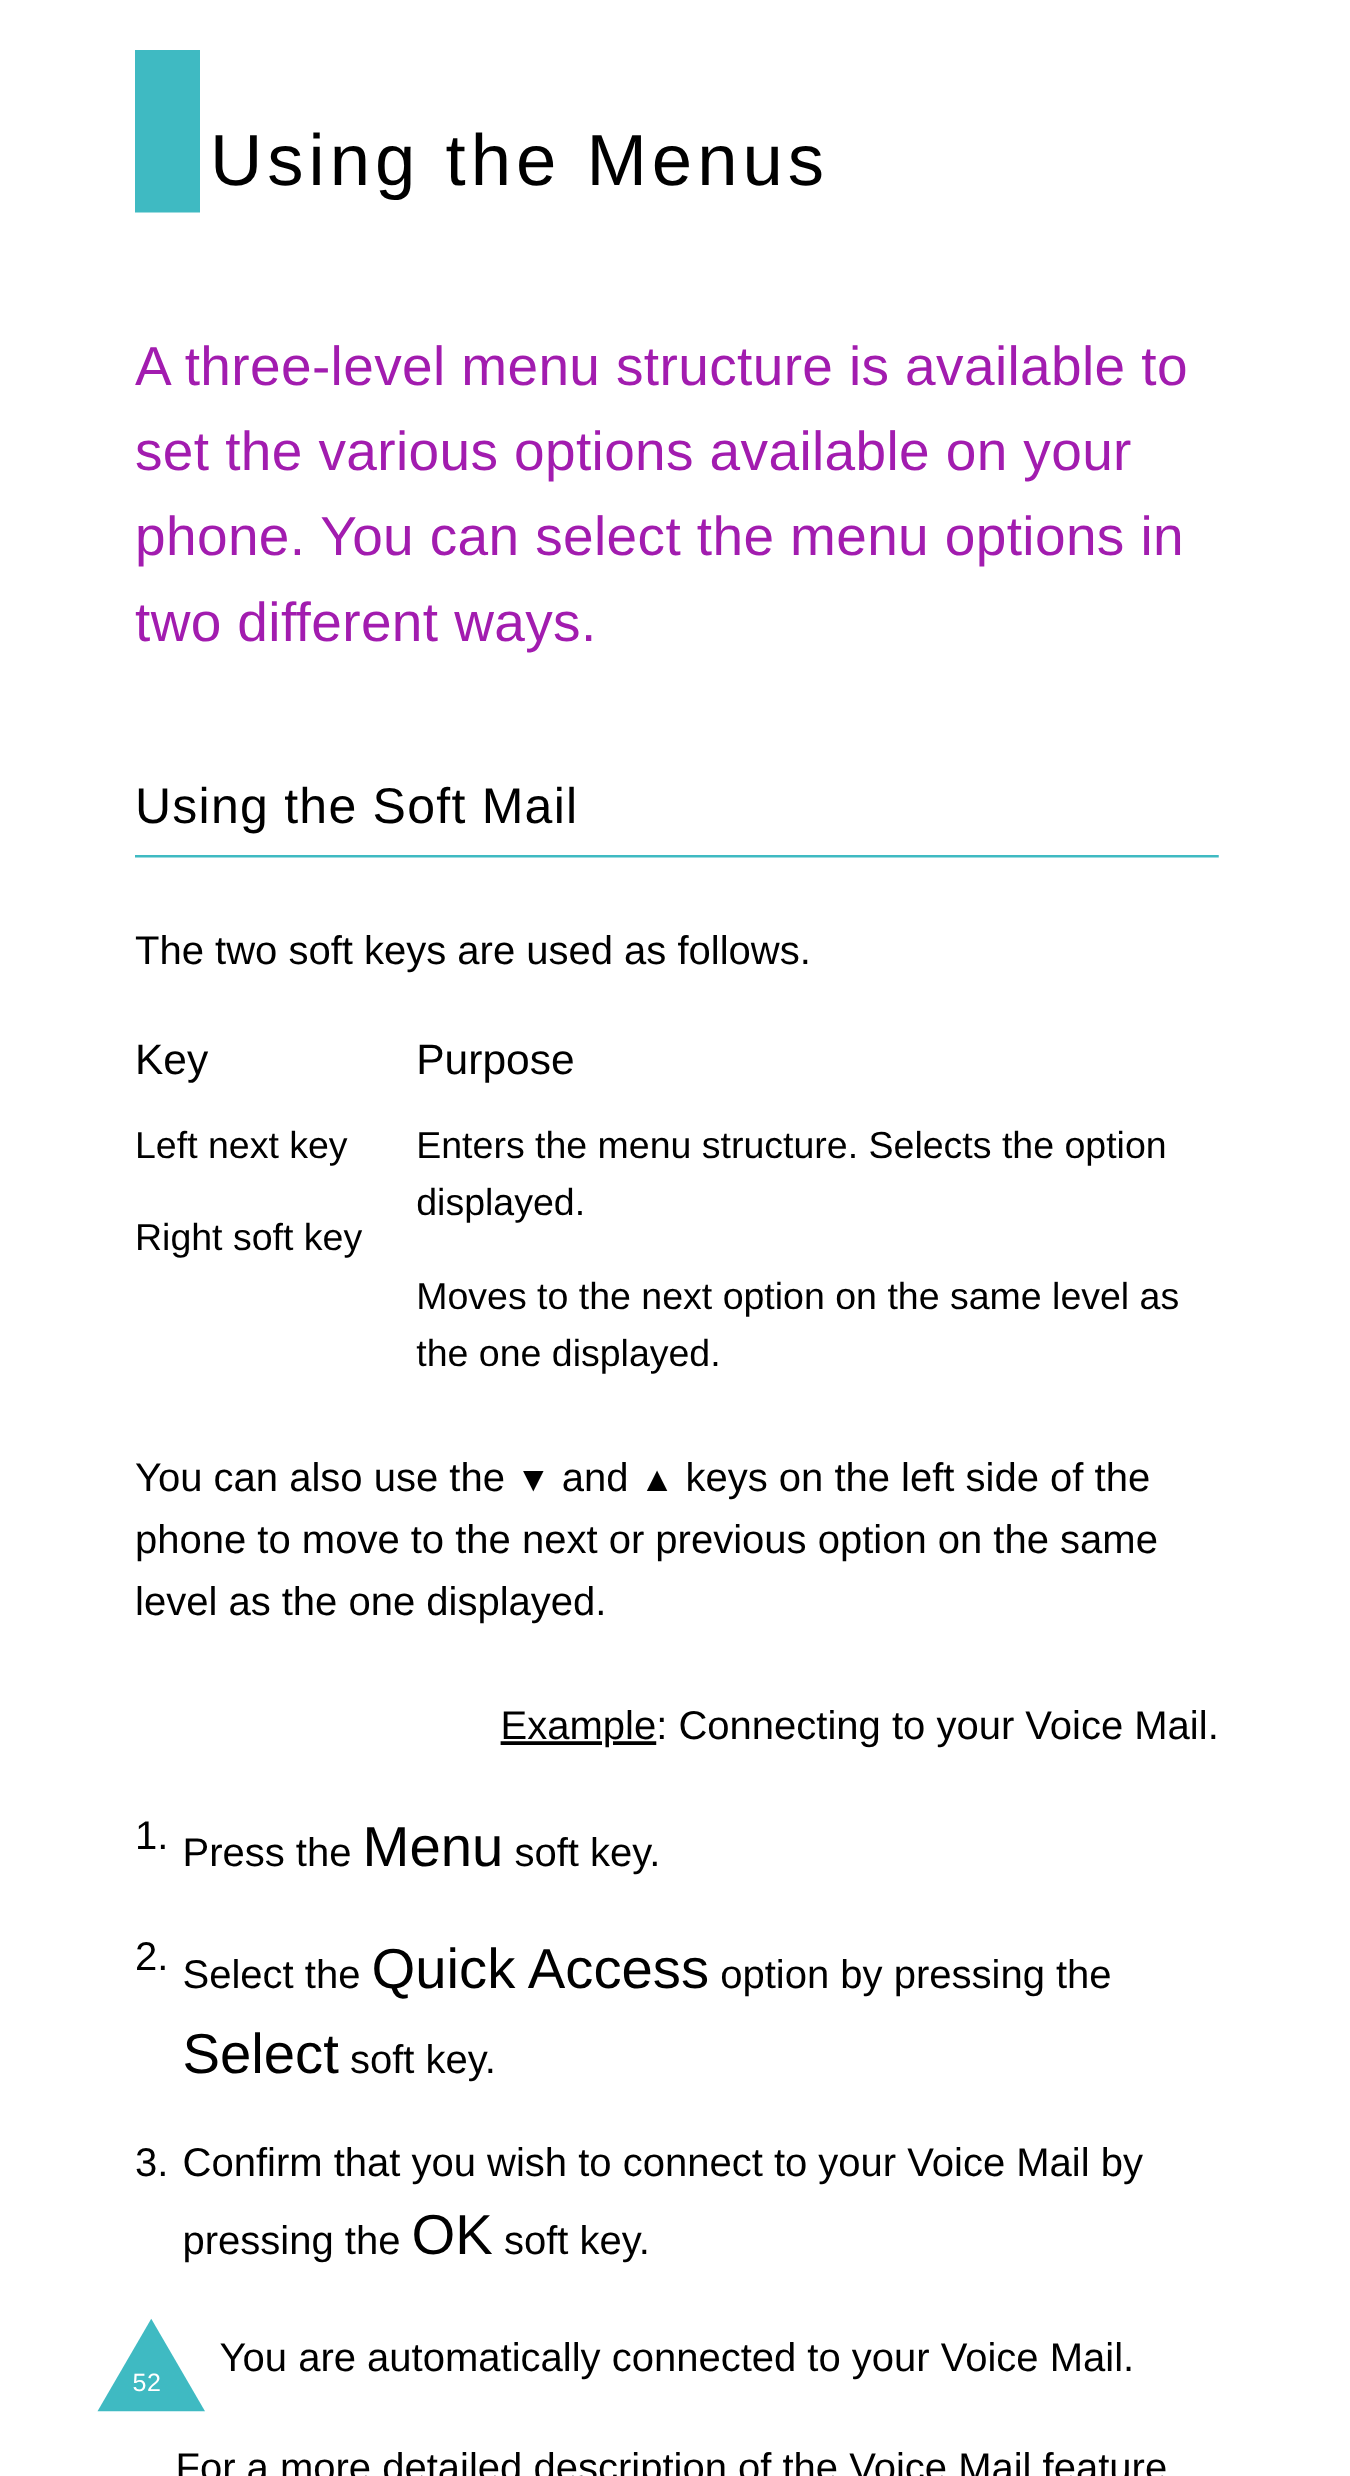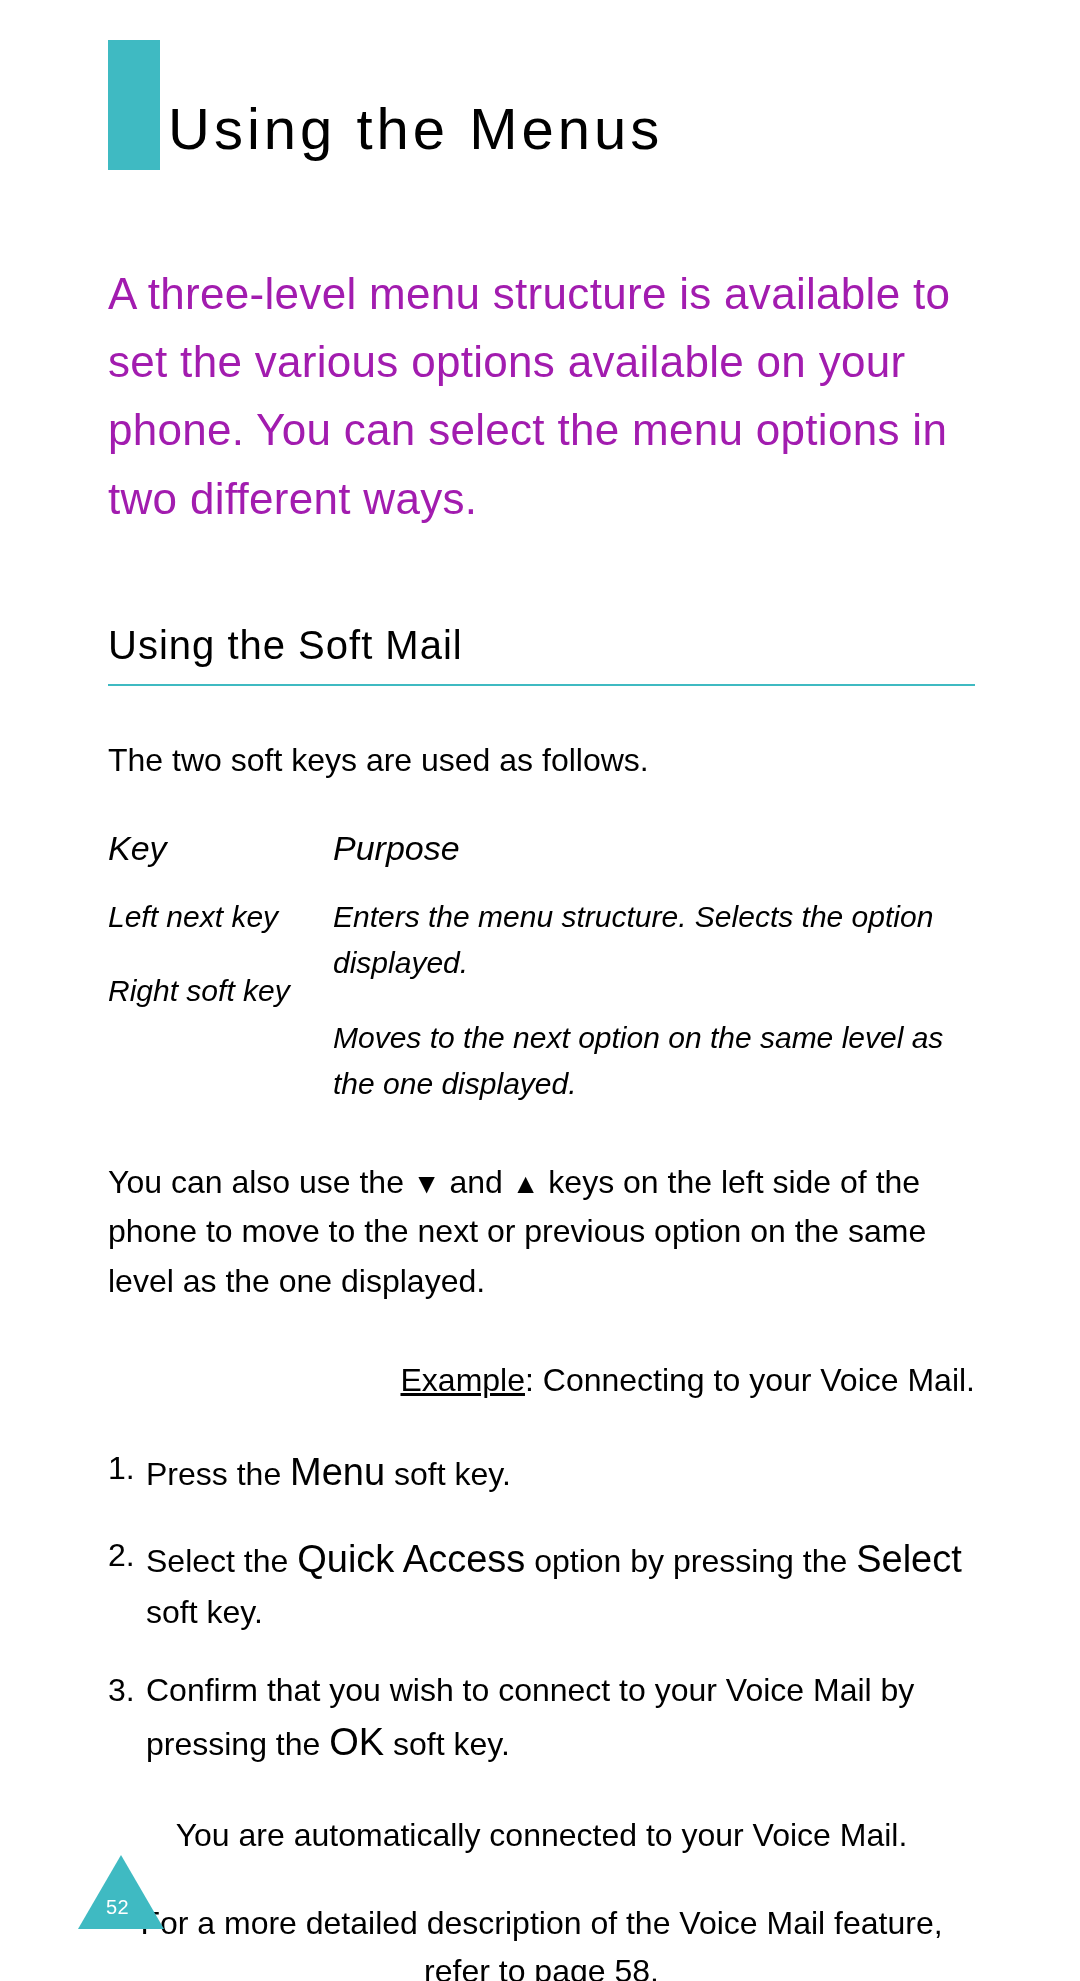--- a/index.html
+++ b/index.html
@@ -62,21 +62,20 @@
       width: 100%;
     }
     .subsection-text {
       font-size: 32px;
       line-height: 1.5;
       margin-bottom: 45px;
     }
     .table {
       display: flex;
       margin-bottom: 50px;
-      font-style: italic;
     }
     .col-key {
       width: 225px;
       flex-shrink: 0;
     }
     .col-purpose {
       flex: 1;
     }
     .table-header {
       font-size: 34px;
@@ -119,21 +118,21 @@
       position: relative;
     }
     .steps li::before {
       counter-increment: step;
       content: counter(step) ".";
       position: absolute;
       left: 0;
       top: 0;
     }
     .menu-word {
-      font-size: 38px;
+      font-size: 45px;
     }
     .closing {
       font-size: 32px;
       line-height: 1.5;
       margin-bottom: 40px;
       text-align: center;
     }
     .page-number-triangle {
       position: absolute;
       left: 78px;

